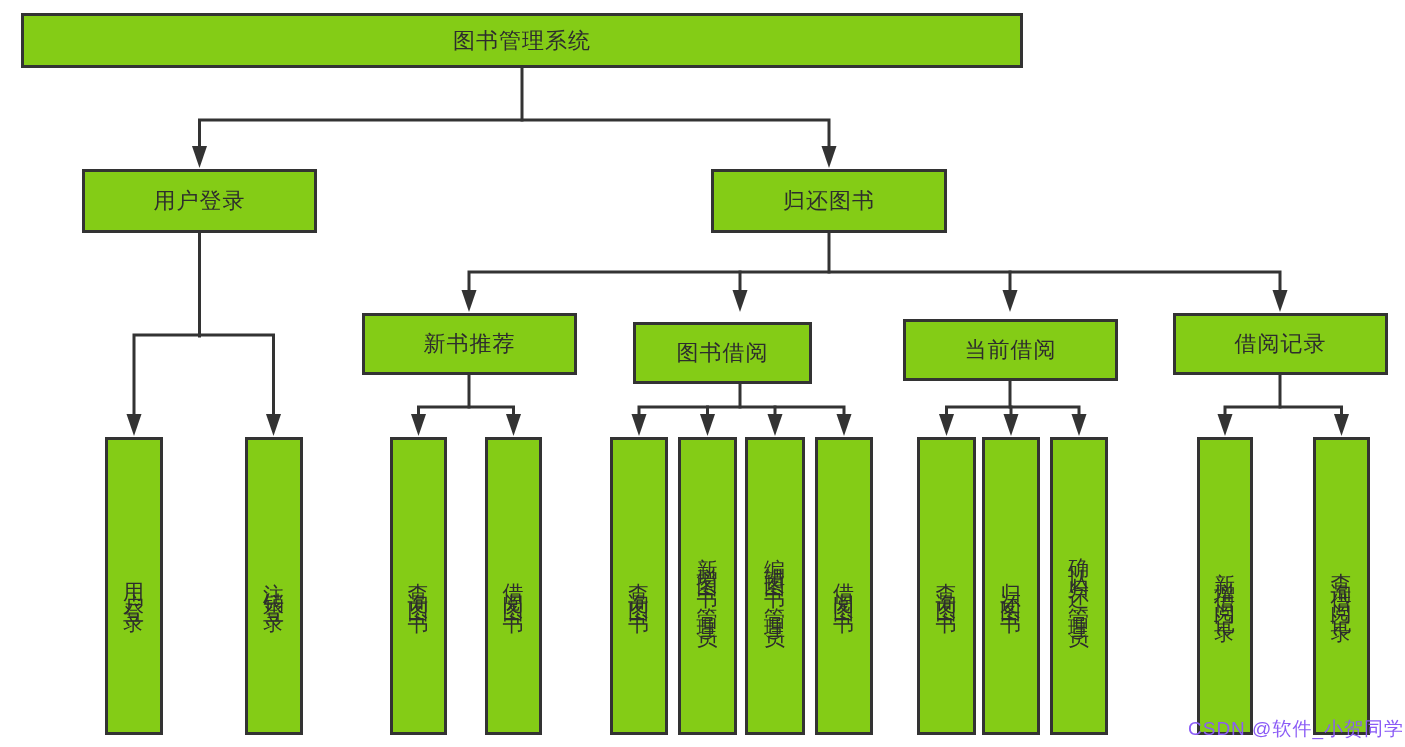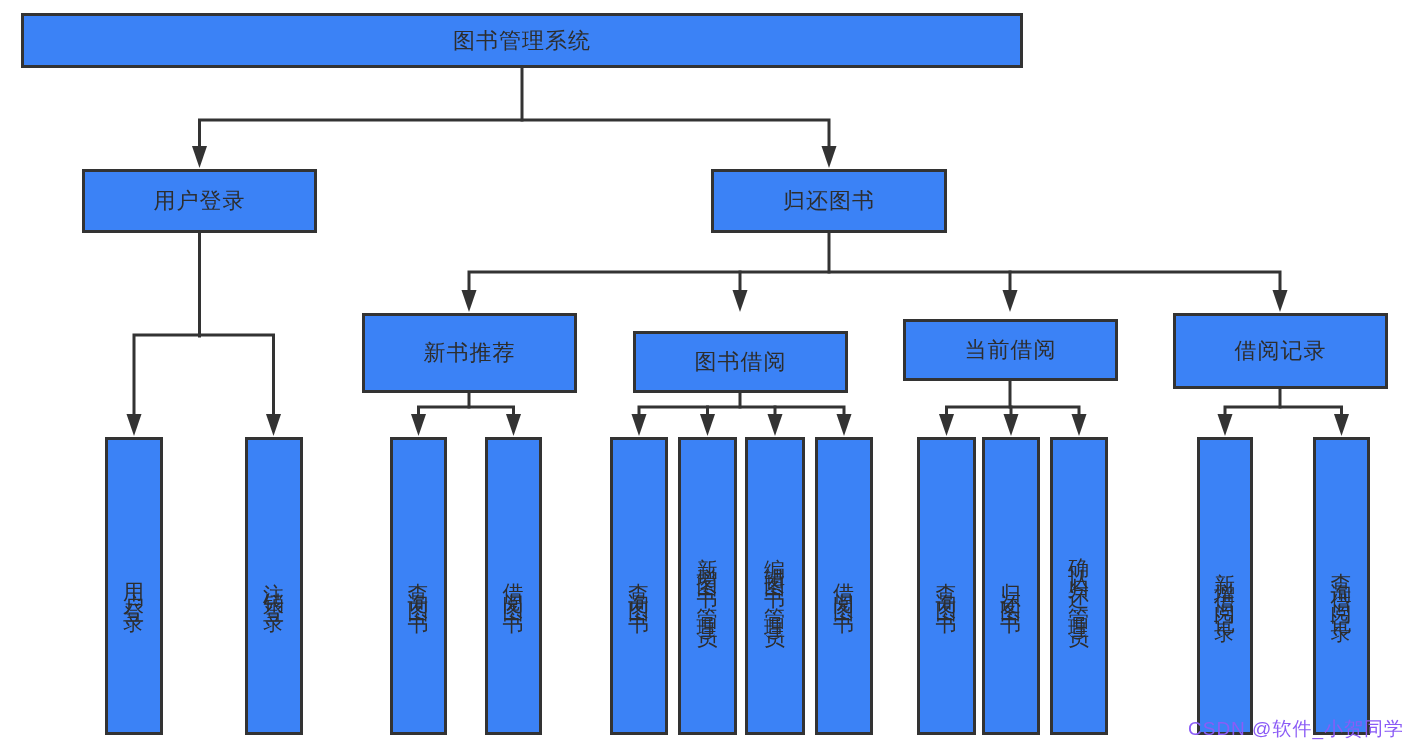--- a/index.html
+++ b/index.html
@@ -25,21 +25,21 @@
     stroke-linejoin: miter;
   }
   .arrows polygon {
     fill: #333333;            
     stroke: none;
   }
   .node {
     position: absolute;
     box-sizing: border-box;
     border: 3px solid #333333;
-    background: #3b82f6;
+    background: #84cc16;
     color: #2d2d2d;
     display: flex;
     align-items: center;
     justify-content: center;
     text-align: center;
   }
   .node-h {
     font-size: 22px;
     letter-spacing: 1px;
     white-space: nowrap;
@@ -119,24 +119,24 @@
       <polygon points="1217.5,414 1232.5,414 1225,436"></polygon>
       <polygon points="1334,414 1349,414 1341.5,436"></polygon>
     </g>
   </svg>
 
   <div class="node node-h" style="left:21px; top:13px; width:1002px; height:55px">图书管理系统</div>
 
   <div class="node node-h" style="left:82px; top:169px; width:235px; height:64px">用户登录</div>
   <div class="node node-h" style="left:711px; top:169px; width:236px; height:64px">归还图书</div>
 
-  <div class="node node-h" style="left:362px; top:313px; width:215px; height:80px">新书推荐</div>
-  <div class="node node-h" style="left:633px; top:331px; width:215px; height:62px">图书借阅</div>
+  <div class="node node-h" style="left:362px; top:313px; width:215px; height:62px">新书推荐</div>
+  <div class="node node-h" style="left:633px; top:322px; width:179px; height:62px">图书借阅</div>
   <div class="node node-h" style="left:903px; top:319px; width:215px; height:62px">当前借阅</div>
-  <div class="node node-h" style="left:1173px; top:313px; width:215px; height:76px">借阅记录</div>
+  <div class="node node-h" style="left:1173px; top:313px; width:215px; height:62px">借阅记录</div>
 
   <div class="node node-v" style="left:105px; top:437px; width:58px; height:298px">用户登录</div>
   <div class="node node-v" style="left:245px; top:437px; width:58px; height:298px">注销登录</div>
 
   <div class="node node-v" style="left:390px; top:437px; width:57px; height:298px">查询图书</div>
   <div class="node node-v" style="left:485px; top:437px; width:57px; height:298px">借阅图书</div>
 
   <div class="node node-v" style="left:610px; top:437px; width:58px; height:298px">查询图书</div>
   <div class="node node-v" style="left:678px; top:437px; width:59px; height:298px">新增图书（管理员）</div>
   <div class="node node-v" style="left:745px; top:437px; width:60px; height:298px">编辑图书（管理员）</div>

